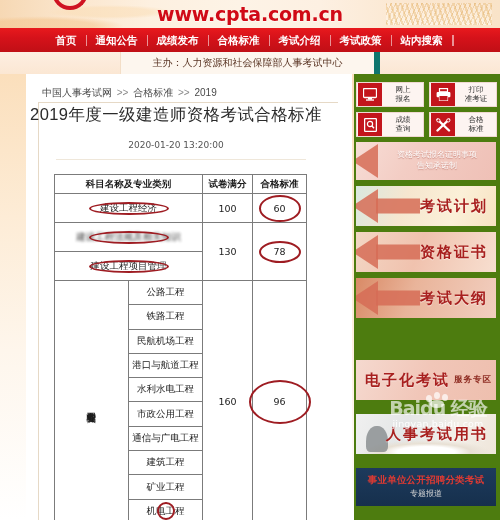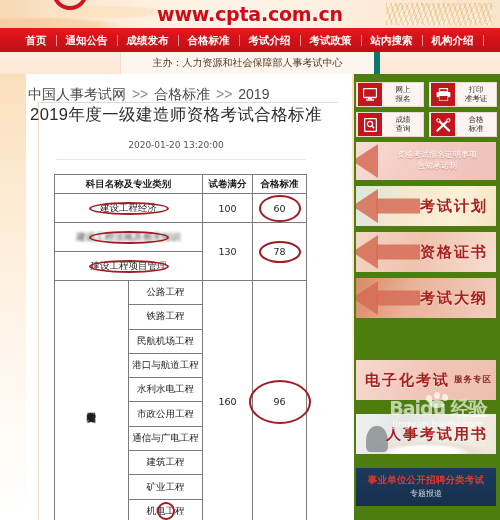--- a/index.html
+++ b/index.html
@@ -89,22 +89,22 @@
   .left-strip {
     position: absolute; left: 0; top: 74px; width: 26px; height: 446px;
     background: linear-gradient(180deg, #fbdfbc 0%, #fdecd6 32%, #fef6ec 62%, #ffffff 100%);
   }
   .content-col {
     position: absolute; left: 26px; top: 74px; width: 324px; height: 446px;
     background: #ffffff;
   }
 
   .breadcrumb {
-    position: absolute; left: 2px; top: 12px;
-    font-size: 14px; color: #4a4a4a; white-space: nowrap;
+    position: absolute; left: 16px; top: 12px;
+    font-size: 10px; color: #4a4a4a; white-space: nowrap;
   }
   .breadcrumb .sep { color: #8a8a8a; margin: 0 2px; }
 
   .card {
     position: absolute; left: 12px; top: 28px; width: 300px;
     border-left: 1px solid #e6d9c6;
     border-top: 1px solid #e6d9c6;
     height: 418px;
     background: #fff;
   }
@@ -322,21 +322,20 @@
         <div class="nav-item">成绩发布</div>
         <div class="nav-sep"></div>
         <div class="nav-item">合格标准</div>
         <div class="nav-sep"></div>
         <div class="nav-item">考试介绍</div>
         <div class="nav-sep"></div>
         <div class="nav-item">考试政策</div>
         <div class="nav-sep"></div>
         <div class="nav-item">站内搜索</div>
         <div class="nav-sep"></div>
-        <div class="nav-item">机构介绍</div>
         <div class="nav-sep"></div>
       </div>
   </div>
 
   <div class="sponsor-wrap"></div>
   <div class="sponsor-bar">
     <span class="sponsor-text">主办：人力资源和社会保障部人事考试中心</span>
   </div>
 
   <div class="body-bg"></div>

